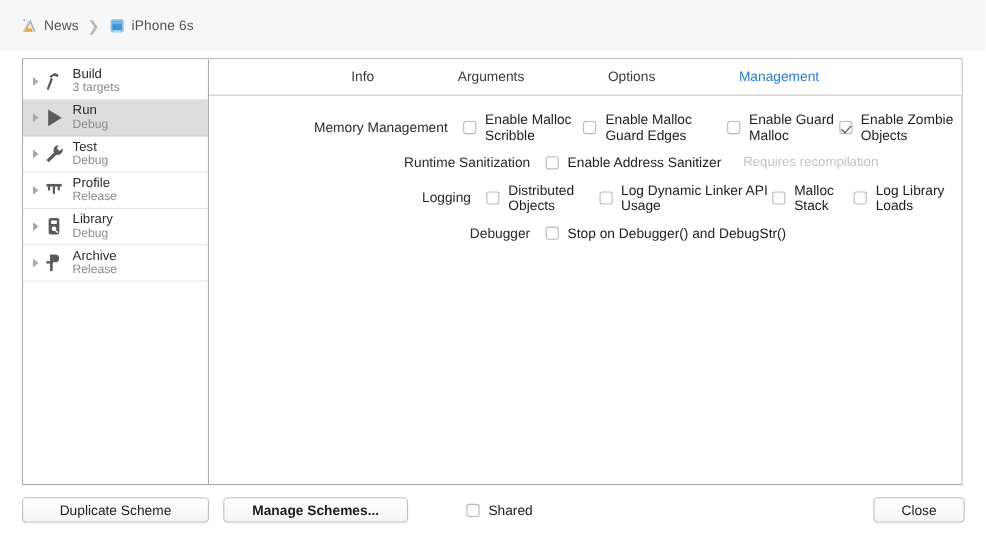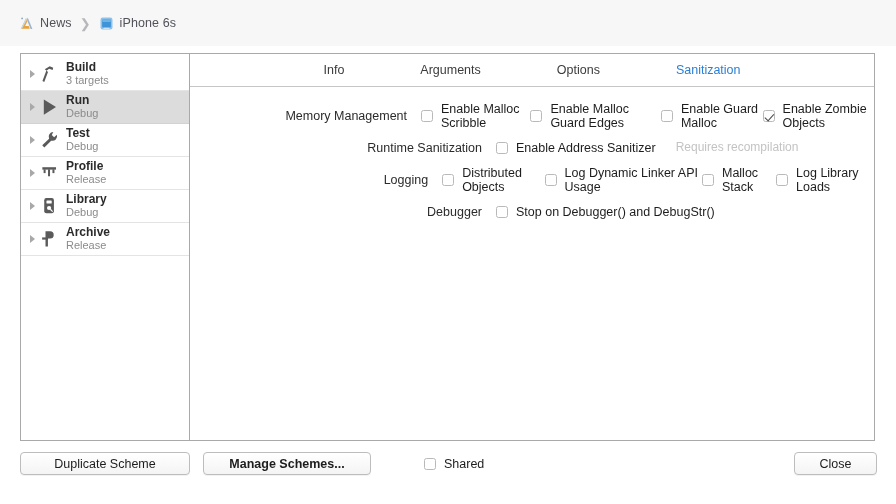--- a/index.html
+++ b/index.html
@@ -58,21 +58,21 @@
   .scheme-row.selected { background: #dcdcdc; border-bottom-color:#d2d2d2; }
   .disclosure {
     width: 0; height: 0;
     border-left: 5px solid #a8a8a8;
     border-top: 4px solid transparent;
     border-bottom: 4px solid transparent;
     margin-right: 5px; flex: none;
   }
   .row-icon { width: 19px; height: 20px; flex: none; margin-right: 7px; display:block; }
   .row-text { display: flex; flex-direction: column; justify-content: center; line-height: 1.08; }
-  .row-title { font-size: 12px; font-weight: bold; color: #2b2b2b; }
+  .row-title { font-size: 12px; font-weight: normal; color: #2b2b2b; }
   .row-sub   { font-size: 11px; color: #8b8b8b; margin-top: 1px; }
 
   
   .content { flex: 1; position: relative; background:#ffffff; }
   .tabbar {
     height: 33px; border-bottom: 1px solid #c6c6c6;
     display: flex; align-items: center; justify-content: center;
     gap: 76px; background: #ffffff;
   }
   .tab { font-size: 12.5px; color: #3b3b3b; cursor: default; }
@@ -222,21 +222,21 @@
             <span class="row-sub">Release</span>
           </span>
         </div>
       </div>
 
     <div class="content">
       <div class="tabbar" id="tabbar">
           <span class="tab">Info</span>
           <span class="tab">Arguments</span>
           <span class="tab">Options</span>
-          <span class="tab active">Sanitization</span>
+          <span class="tab active">Management</span>
         </div>
       <div class="form" id="form">
           <div class="field-row">
             <div class="field-label">Memory Management</div>
             <div class="checkstack">
               <div class="check-line">
                 <span class="cbox"></span>
                 <span class="check-label">Enable Malloc Scribble</span>
               </div>
               <div class="check-line">

